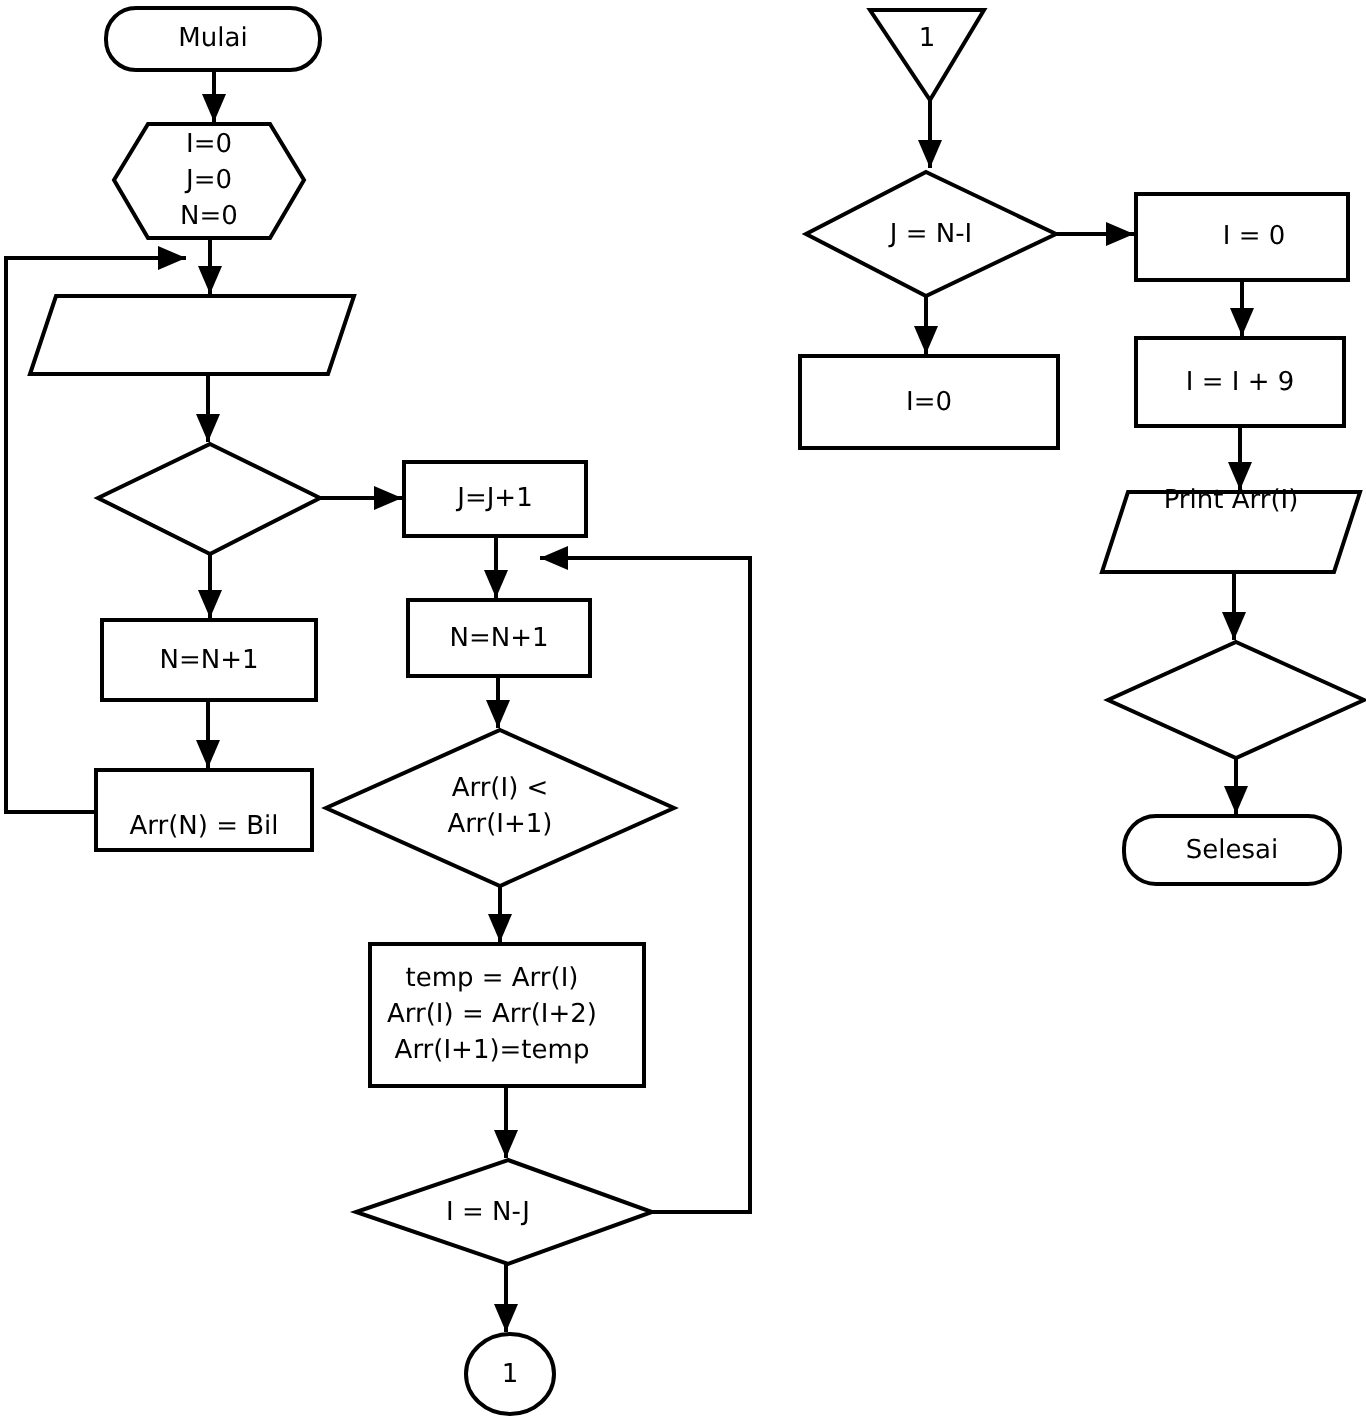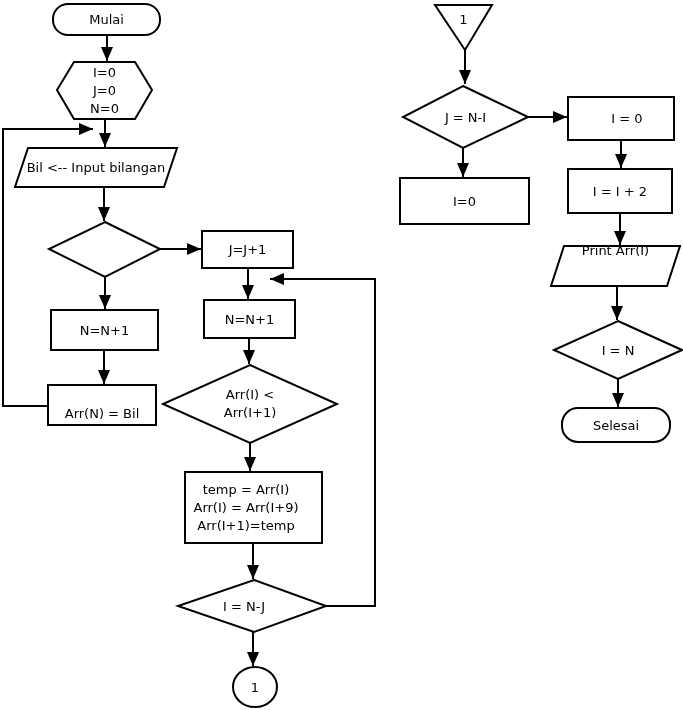--- a/index.html
+++ b/index.html
@@ -85,55 +85,53 @@
   </svg>
 
   <div class="label" style="left:53px;top:4px;width:107px;height:31px">Mulai</div>
 
   <div class="label stack" style="left:57px;top:62px;width:95px;height:57px">
     <div>I=0</div>
     <div>J=0</div>
     <div>N=0</div>
   </div>
 
-  <div class="label" style="left:15px;top:148px;width:162px;height:39px">Bil &lt;-- Input bilangan</div>
 
 
   <div class="label" style="left:51px;top:310px;width:107px;height:40px">N=N+1</div>
 
   <div class="label" style="left:48px;top:385px;width:108px;height:56px">Arr(N) = Bil</div>
 
   <div class="label" style="left:202px;top:231px;width:91px;height:37px">J=J+1</div>
 
   <div class="label" style="left:204px;top:300px;width:91px;height:38px">N=N+1</div>
 
   <div class="label stack" style="left:163px;top:365px;width:174px;height:78px">
     <div>Arr(I) &lt;</div>
     <div>Arr(I+1)</div>
   </div>
 
   <div class="label stack" style="left:185px;top:472px;width:122px;height:71px">
     <div>temp = Arr(I)</div>
-    <div>Arr(I) = Arr(I+9)</div>
+    <div>Arr(I) = Arr(I+2)</div>
     <div>Arr(I+1)=temp</div>
   </div>
 
   <div class="label" style="left:169px;top:582px;width:150px;height:48px">I = N-J</div>
 
   <div class="label" style="left:233px;top:667px;width:44px;height:40px">1</div>
 
   <div class="label" style="left:435px;top:5px;width:57px;height:28px">1</div>
 
   <div class="label" style="left:403px;top:86px;width:125px;height:62px">J = N-I</div>
 
   <div class="label" style="left:400px;top:178px;width:129px;height:46px">I=0</div>
 
   <div class="label" style="left:568px;top:97px;width:118px;height:43px">I = 0</div>
 
-  <div class="label" style="left:568px;top:169px;width:104px;height:44px">I = I + 2</div>
+  <div class="label" style="left:568px;top:169px;width:104px;height:44px">I = I + 9</div>
 
   <div class="label" style="left:551px;top:230px;width:129px;height:40px">Print Arr(I)</div>
 
-  <div class="label" style="left:554px;top:321px;width:128px;height:58px">I = N</div>
 
   <div class="label" style="left:562px;top:408px;width:108px;height:34px">Selesai</div>
 
 </div>
 
 </body></html>

